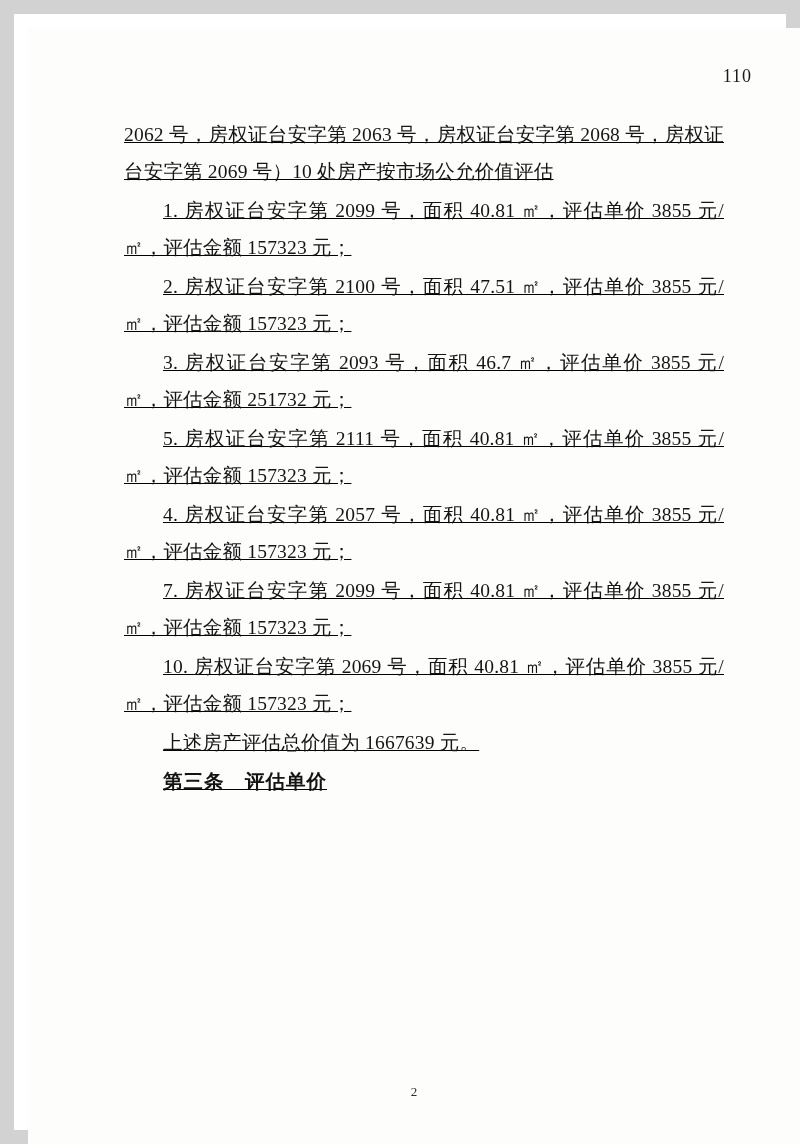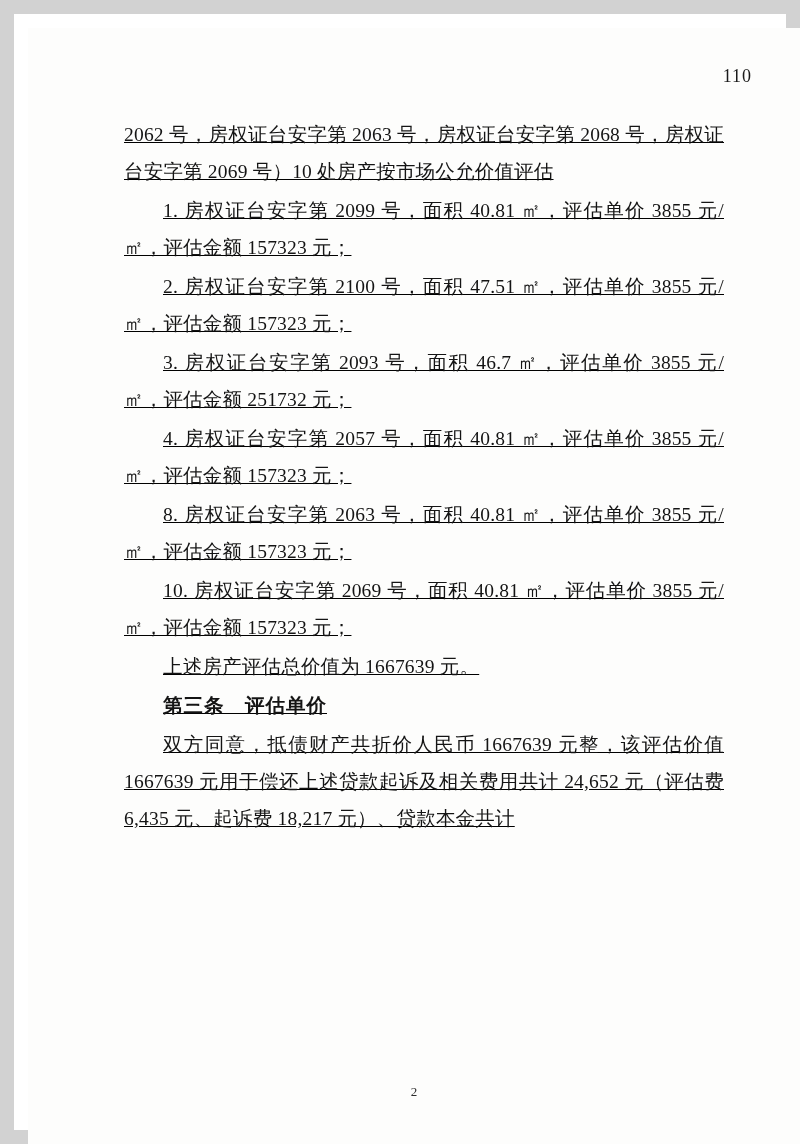--- a/index.html
+++ b/index.html
@@ -86,33 +86,33 @@
 
       <p class="para">2062 号，房权证台安字第 2063 号，房权证台安字第 2068 号，房权证台安字第 2069 号）10 处房产按市场公允价值评估</p>
 
       <p class="para indent">1. 房权证台安字第 2099 号，面积 40.81 ㎡，评估单价 3855 元/㎡，评估金额 157323 元；</p>
 
       <p class="para indent">2. 房权证台安字第 2100 号，面积 47.51 ㎡，评估单价 3855 元/㎡，评估金额 157323 元；</p>
 
       <p class="para indent">3. 房权证台安字第 2093 号，面积 46.7 ㎡，评估单价 3855 元/㎡，评估金额 251732 元；</p>
 
 
+      <p class="para indent">5. 房权证台安字第 2111 号，面积 40.81 ㎡，评估单价 3855 元/㎡，评估金额 157323 元；</p>
 
       <p class="para indent">4. 房权证台安字第 2057 号，面积 40.81 ㎡，评估单价 3855 元/㎡，评估金额 157323 元；</p>
 
+      <p class="para indent">7. 房权证台安字第 2099 号，面积 40.81 ㎡，评估单价 3855 元/㎡，评估金额 157323 元；</p>
 
-      <p class="para indent">8. 房权证台安字第 2063 号，面积 40.81 ㎡，评估单价 3855 元/㎡，评估金额 157323 元；</p>
 
 
       <p class="para indent">10. 房权证台安字第 2069 号，面积 40.81 ㎡，评估单价 3855 元/㎡，评估金额 157323 元；</p>
 
       <p class="para indent">上述房产评估总价值为 1667639 元。</p>
 
       <p class="para indent bold-head">第三条　评估单价</p>
 
-      <p class="para indent">双方同意，抵债财产共折价人民币 1667639 元整，该评估价值1667639 元用于偿还上述贷款起诉及相关费用共计 24,652 元（评估费 6,435 元、起诉费 18,217 元）、贷款本金共计</p>
 
     </div>
 
     <div class="page-number-bottom">2</div>
 
   </div>
 </div>
 
 </body></html>

